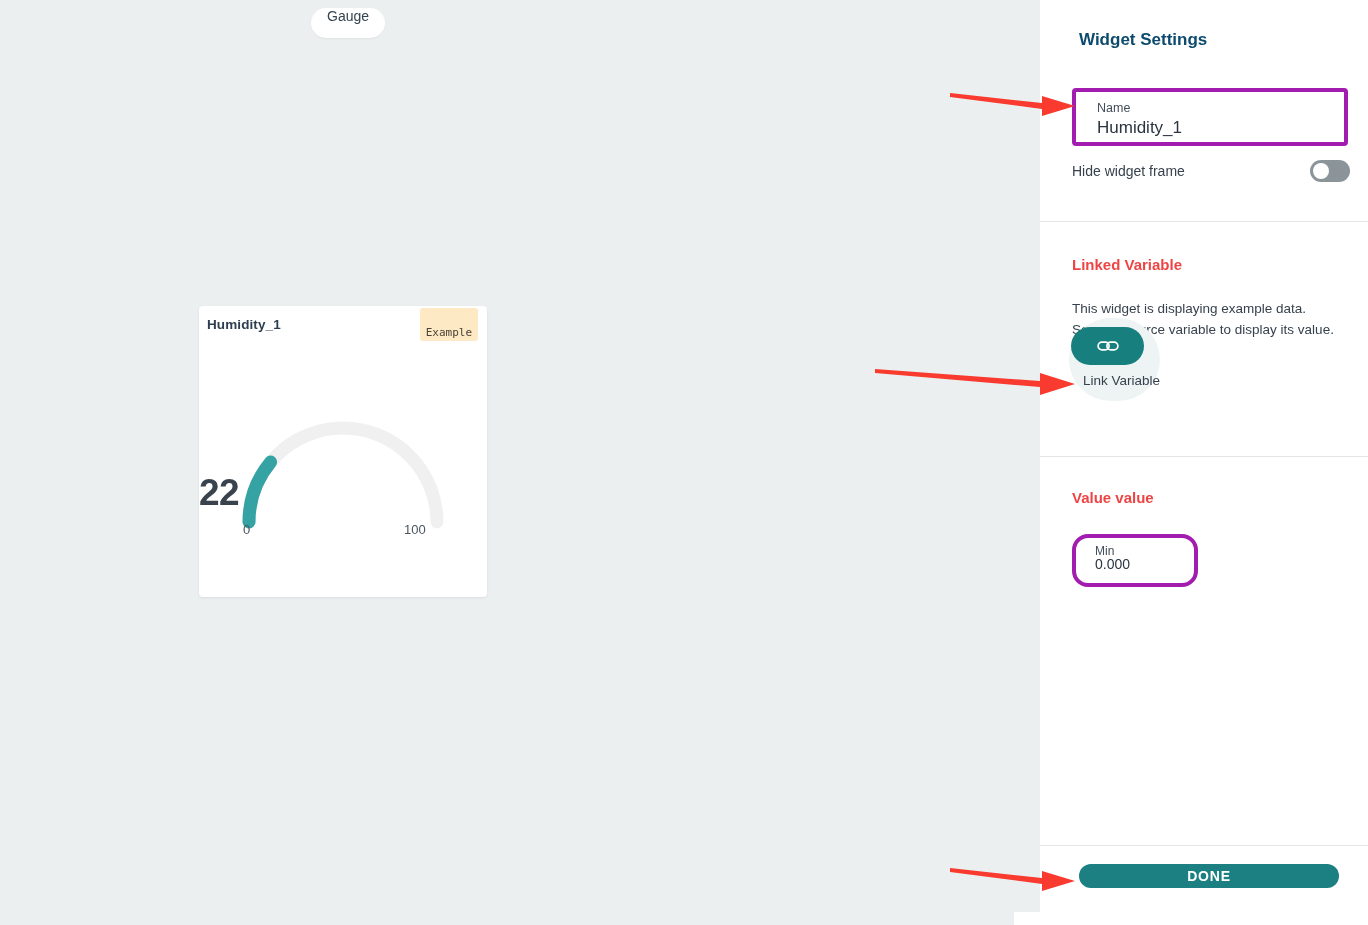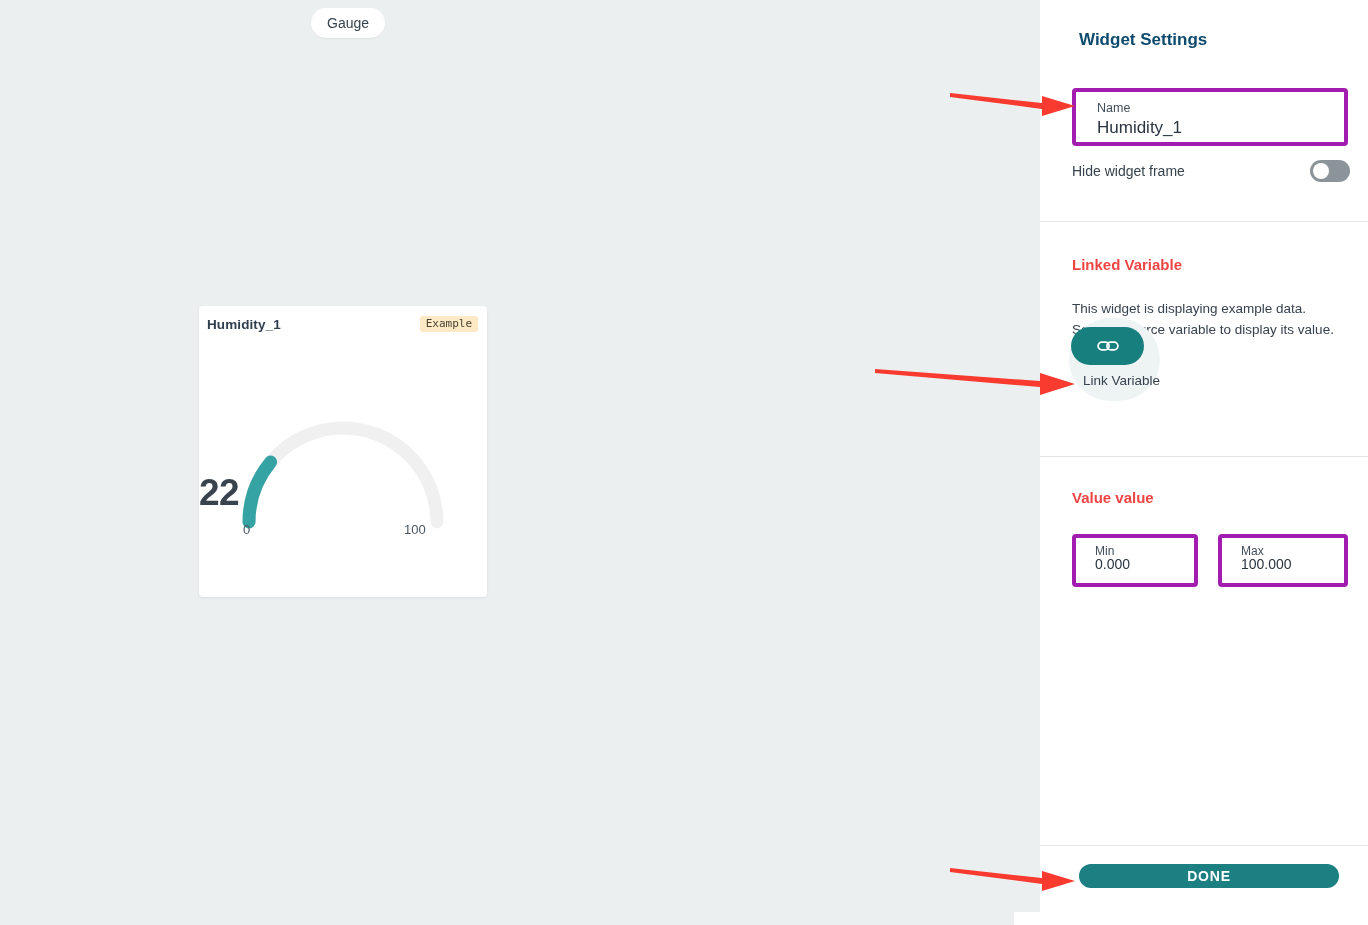--- a/index.html
+++ b/index.html
@@ -26,21 +26,21 @@
   }
 
   
   .type-pill {
     position: absolute;
     left: 311px; top: 8px;
     height: 30px;
     padding: 0 16px;
     background: #ffffff;
     border-radius: 15px;
-    display: flex; align-items: center; justify-content: center;
+    display: flex; align-items: flex-start; justify-content: center;
     font-size: 14px; color: #35434f;
     box-shadow: 0 1px 2px rgba(0,0,0,.05);
   }
 
   
   .widget-card {
     position: absolute;
     left: 199px; top: 306px;
     width: 288px; height: 291px;
     background: #ffffff;
@@ -55,21 +55,21 @@
   }
   .widget-title {
     font-size: 13.5px; font-weight: 600; color: #2f3e4e;
     letter-spacing: .1px;
   }
   .example-badge {
     background: #fdeac4;
     color: #4b4237;
     font-family: "DejaVu Sans Mono", monospace;
     font-size: 11px;
-    padding: 2px 6px 3px 6px;
+    padding: 19px 6px 3px 6px;
     border-radius: 3px;
     line-height: 1;
   }
 
   
   .gauge-wrap {
     position: absolute; left: 0; top: 96px;
     width: 288px; height: 140px;
   }
   .gauge-value {
@@ -121,21 +121,21 @@
   .field .flabel {
     position: absolute; left: 21px; top: 9px;
     font-size: 12.5px; color: #424e5a;
   }
   .field .fvalue {
     position: absolute; left: 21px; top: 26px;
     font-size: 17px; color: #2a3541;
   }
 
   .name-field { left: 32px; top: 88px; width: 276px; height: 58px; }
-  .min-field  { left: 32px; top: 534px; width: 126px; height: 53px; }
+  .min-field  { left: 32px; top: 534px; width: 126px; height: 53px; border-radius: 16px; }
   .max-field  { left: 178px; top: 534px; width: 130px; height: 53px; }
   .min-field .flabel, .max-field .flabel { left: 19px; top: 6px; font-size: 12px; }
   .min-field .fvalue, .max-field .fvalue { left: 19px; top: 18px; font-size: 14px; }
 
   
   .hide-frame-label {
     position: absolute; left: 32px; top: 163px;
     font-size: 14px; color: #37424e;
   }
   .toggle {
@@ -266,24 +266,20 @@
     <div class="link-label">Link Variable</div>
 
     <div class="divider d2"></div>
 
     <div class="section-title vr-title">Value value</div>
 
     <div class="field min-field">
       <span class="flabel">Min</span>
       <span class="fvalue">0.000</span>
     </div>
-    <div class="field max-field">
-      <span class="flabel">Max</span>
-      <span class="fvalue">100.000</span>
-    </div>
 
     <div class="divider d3"></div>
 
     <button class="done-btn">DONE</button>
   </div>
 
   <svg class="arrow arrow-1" viewBox="0 0 125 38">
     <polygon points="0,10 92,20 92,13 125,23 92,33 92,26 0,14" fill="#f93a2f"></polygon>
   </svg>
   <svg class="arrow arrow-2" viewBox="0 0 200 38">

